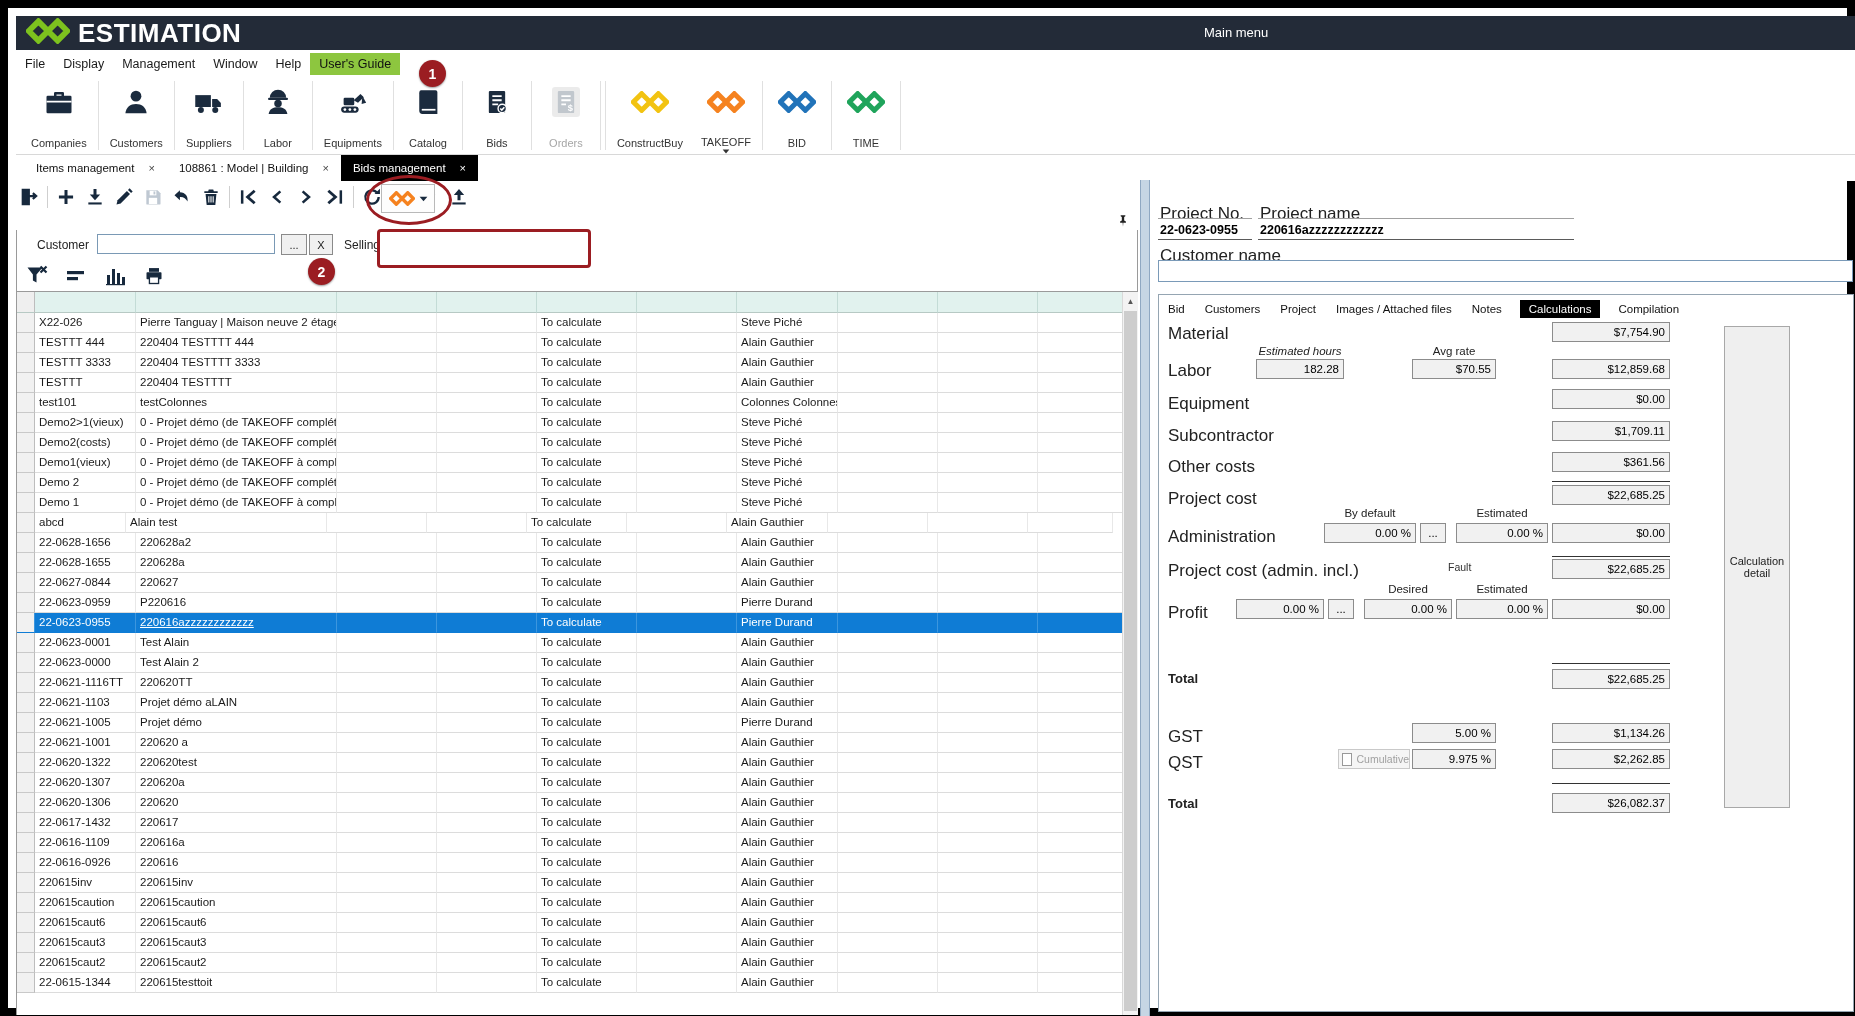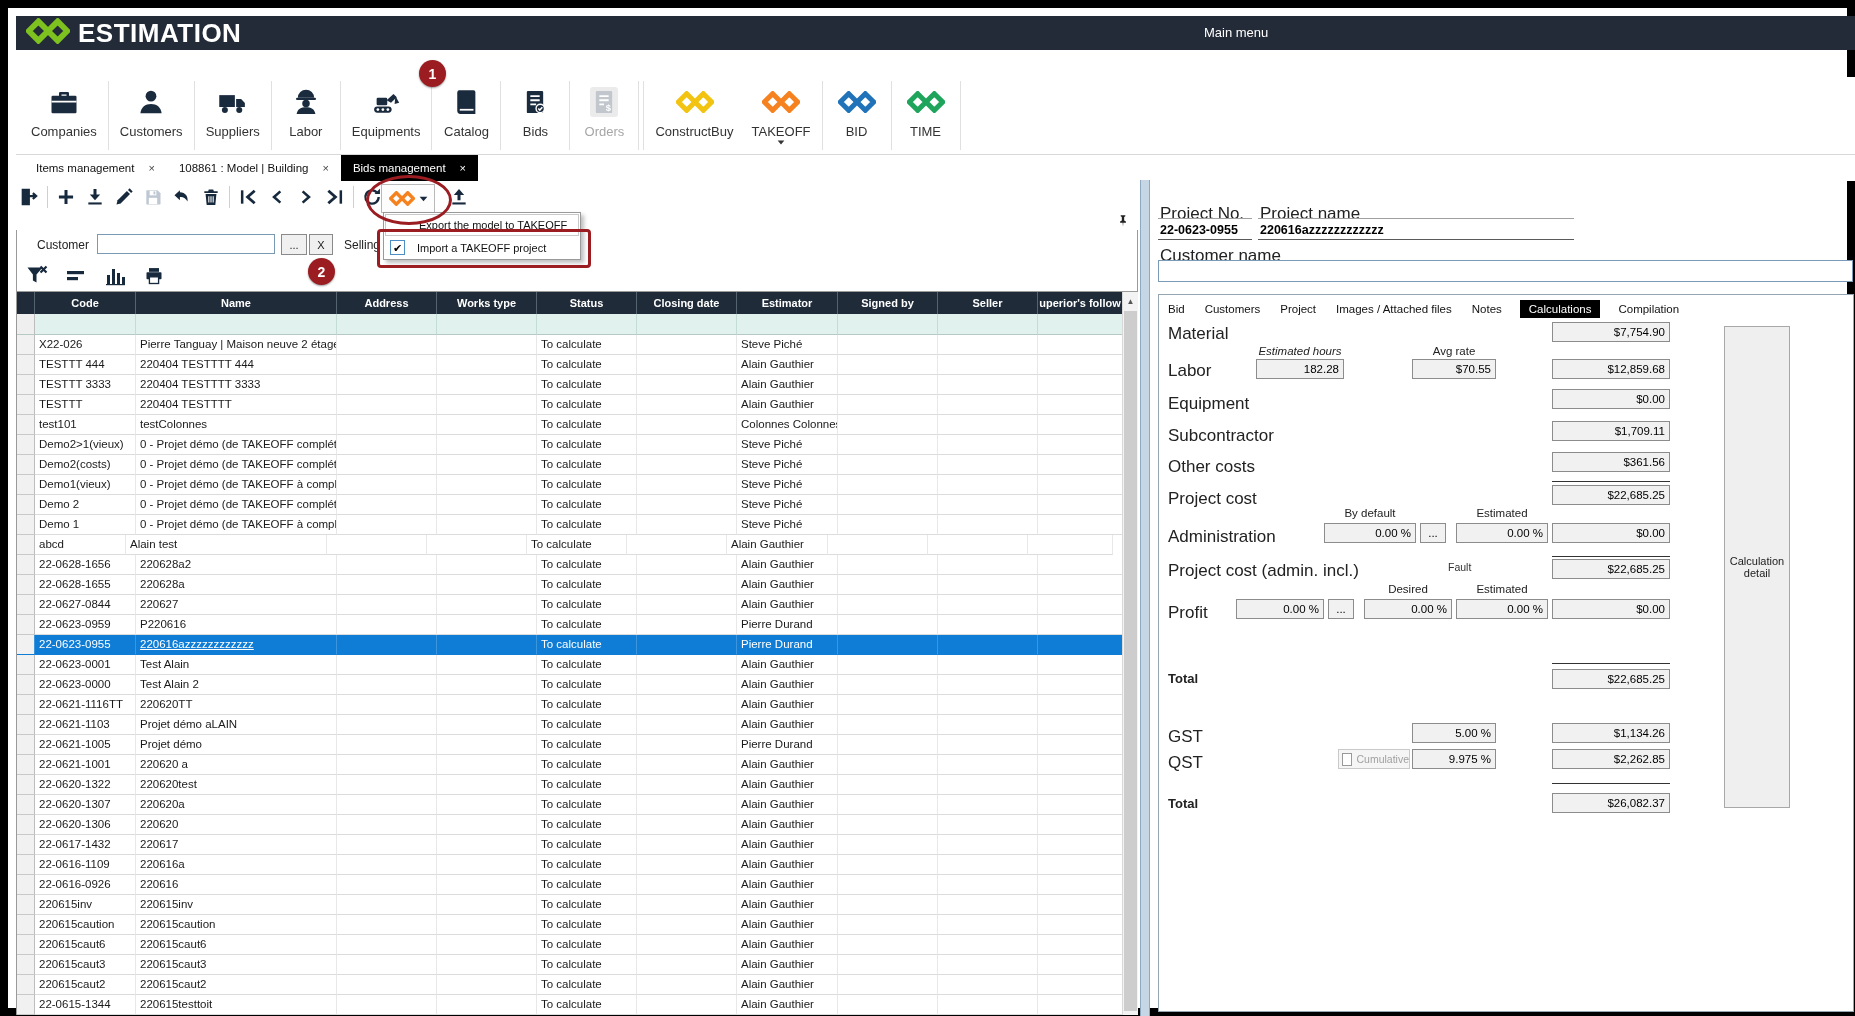--- a/index.html
+++ b/index.html
@@ -11,21 +11,21 @@
   #brand-text{color:#fff;font-weight:800;font-size:26px;letter-spacing:.5px;}
   #main-menu-title{position:absolute;left:1188px;top:0;height:34px;line-height:34px;color:#fff;font-size:13px;}
   
   #menubar{position:absolute;left:8px;top:42px;width:1839px;height:27px;background:#fff;display:flex;align-items:center;font-size:12.5px;color:#1a1a1a;}
   .mitem{padding:4px 9px;cursor:default;}
   .mitem.hl{background:#8dc63f;color:#111;}
   
   #maintoolbar{position:absolute;left:8px;top:69px;width:1839px;height:78px;background:#fff;border-bottom:1px solid #d8d8d8;display:flex;align-items:stretch;padding-left:6px;box-sizing:border-box;}
   .tbtn{display:flex;flex-direction:column;align-items:center;justify-content:flex-start;padding:6px 9px 0 9px;min-width:46px;}
   .tbtn .big-icn{height:38px;display:flex;align-items:center;justify-content:center;}
-  .tbtn .tlabel{font-size:13px;color:#333;margin-top:3px;white-space:nowrap;}
+  .tbtn .tlabel{font-size:11px;color:#333;margin-top:16px;white-space:nowrap;}
   .tbtn.disabled .tlabel{color:#a6a6a6;}
   .tbtn.disabled .big-icn{opacity:.55;}
   .tbtn.disabled .big-icn svg{background:#dcdcdc;border-radius:3px;}
   .tbtn .caret-under{margin-top:1px;}
   .vsep{width:1px;background:#e0e0e0;margin:4px 2px;}
   
   .badge{position:absolute;width:27px;height:27px;border-radius:50%;background:#9b1d22;color:#fff;font-size:14px;font-weight:bold;display:flex;align-items:center;justify-content:center;box-shadow:0 1px 2px rgba(0,0,0,.4);z-index:90;}
   
   #tabstrip{position:absolute;left:8px;top:147px;width:1839px;height:26px;background:#fff;display:flex;align-items:stretch;padding-left:8px;font-size:11.5px;}
   .tab{display:flex;align-items:center;padding:0 12px;color:#111;}
@@ -106,20 +106,28 @@
           <svg width="44" height="26" viewBox="0 0 32 18">
               <path d="M9 2 L16 9 L9 16 L2 9 Z" fill="none" stroke="#7dc21e" stroke-width="4.2"></path>
               <path d="M23 2 L30 9 L23 16 L16 9 Z" fill="none" stroke="#7dc21e" stroke-width="4.2"></path>
             </svg>
         </span>
         <span id="brand-text">ESTIMATION</span>
       </div>
       <span id="main-menu-title">Main menu</span>
     </div>
 
+    <div id="menubar">
+        <span class="mitem">File</span>
+        <span class="mitem">Display</span>
+        <span class="mitem">Management</span>
+        <span class="mitem">Window</span>
+        <span class="mitem">Help</span>
+        <span class="mitem hl">User's Guide</span>
+      </div>
 
     <div id="maintoolbar">
         <div class="tbtn">
           <span class="big-icn" style="color:#1b2b3e">
             <svg width="32" height="30" viewBox="0 0 24 24" fill="currentColor">
               <path d="M9 4h6q1 0 1 1v2h5q1 0 1 1v12q0 1-1 1H3q-1 0-1-1V8q0-1 1-1h5V5q0-1 1-1zm1 3h4V6h-4v1z"></path>
               <rect x="2" y="11" width="20" height="1.4" fill="#fff"></rect>
             </svg>
           </span>
           <span class="tlabel">Companies</span>
@@ -421,45 +429,23 @@
           <svg width="22" height="20" viewBox="0 0 24 24" fill="currentColor">
             <rect x="6" y="2.5" width="12" height="4.5"></rect>
             <rect x="3" y="7.5" width="18" height="8.5" rx="1"></rect>
             <rect x="6.5" y="13" width="11" height="8" fill="#fff" stroke="currentColor" stroke-width="1.6"></rect>
           </svg>
         </span>
       </div>
 
     <div class="badge" style="left:300px;top:250px;">2</div>
 
-    <div id="takeoff-menu">
-        <div class="pm-row raised">
-          <span class="pm-label">Export the model to TAKEOFF</span>
-        </div>
-        <div class="pm-row">
-          <span class="pm-check">✔</span>
-          <span class="pm-label">Import a TAKEOFF project</span>
-        </div>
-      </div>
     <div id="red-import-box"></div>
 
     <div id="grid">
-      <div id="ghead" class="grow">
-          <div class="gcell" style="width:18px"></div>
-          <div class="gcell" style="width:101px">Code</div>
-          <div class="gcell" style="width:201px">Name</div>
-          <div class="gcell" style="width:100px">Address</div>
-          <div class="gcell" style="width:100px">Works type</div>
-          <div class="gcell" style="width:100px">Status</div>
-          <div class="gcell" style="width:100px">Closing date</div>
-          <div class="gcell" style="width:101px">Estimator</div>
-          <div class="gcell" style="width:100px">Signed by</div>
-          <div class="gcell" style="width:100px">Seller</div>
-          <div class="gcell" style="width:85px">uperior's follow</div>
-        </div>
       <div id="gfilter" class="grow">
           <div class="gcell selc" style="width:18px"></div>
           <div class="gcell" style="width:101px"></div>
           <div class="gcell" style="width:201px"></div>
           <div class="gcell" style="width:100px"></div>
           <div class="gcell" style="width:100px"></div>
           <div class="gcell" style="width:100px"></div>
           <div class="gcell" style="width:100px"></div>
           <div class="gcell" style="width:101px"></div>
           <div class="gcell" style="width:100px"></div>

